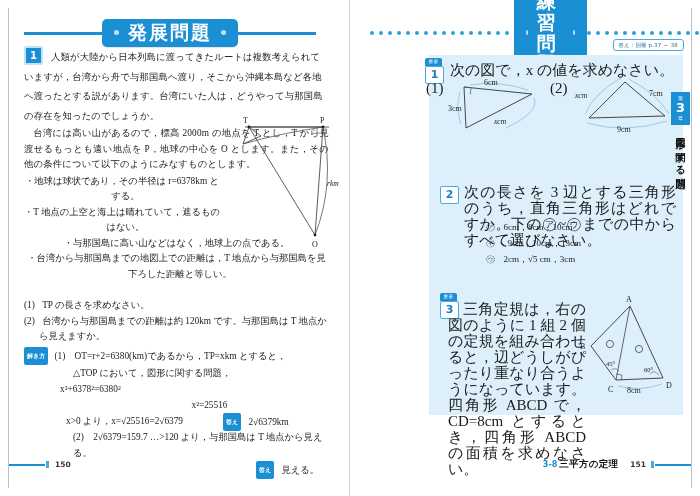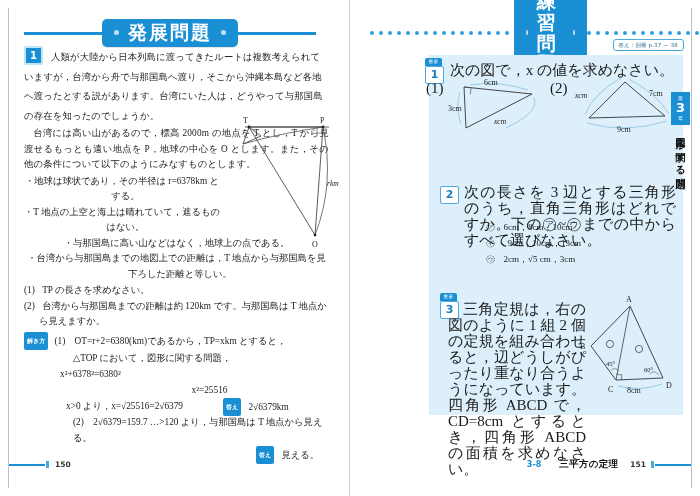--- a/index.html
+++ b/index.html
@@ -143,21 +143,21 @@
   .foot-left .tick{width:3px;height:7px;background:#4aa9de;margin-left:1px;}
   .foot-left .pg{
     font-family:"DejaVu Sans","Liberation Sans",sans-serif;
     font-size:7.5px;font-weight:bold;color:#333;margin-left:6px;
   }
   .foot-right{
     position:absolute;right:9px;bottom:25px;display:flex;align-items:center;
   }
   .foot-right .sec{
     font-family:"DejaVu Sans","Liberation Sans",sans-serif;
-    font-size:8px;font-weight:bold;color:#1a8fd4;margin-right:18px;
+    font-size:8px;font-weight:bold;color:#1a8fd4;margin-right:2px;
   }
   .foot-right .ttl{
     font-family:"DejaVu Sans","Liberation Sans",sans-serif;
     font-size:9.5px;font-weight:bold;color:#111;margin-right:12px;letter-spacing:.3px;
   }
   .foot-right .pg{
     font-family:"DejaVu Sans","Liberation Sans",sans-serif;
     font-size:7.5px;font-weight:bold;color:#333;margin-right:5px;
   }
   .foot-right .tick{width:3px;height:7px;background:#4aa9de;margin-right:1px;}
@@ -225,21 +225,21 @@
 
     <div class="bullets" style="width:196px;margin-top:1px;">
       <div>・地球は球状であり，その半径は r=6378km とする。</div>
       <div>・T 地点の上空と海上は晴れていて，遮るものはない。</div>
     </div>
     <div class="bullets" style="width:305px;">
       <div>・与那国島に高い山などはなく，地球上の点である。</div>
       <div>・台湾から与那国島までの地図上での距離は，T 地点から与那国島を見下ろした距離と等しい。</div>
     </div>
 
-    <div class="numq" style="margin-top:1px;">
+    <div class="numq" style="margin-top:16px;">
       <span>(1)</span>
       <span style="margin-left:5px;">TP の長さを求めなさい。</span>
     </div>
     <div class="numq">
       <span>(2)</span>
       <span style="margin-left:5px;">台湾から与那国島までの距離は約 120km です。与那国島は T 地点から見えますか。</span>
     </div>
 
     <div class="sol" style="margin-top:2px;position:relative;">
       <div style="position:relative;">

